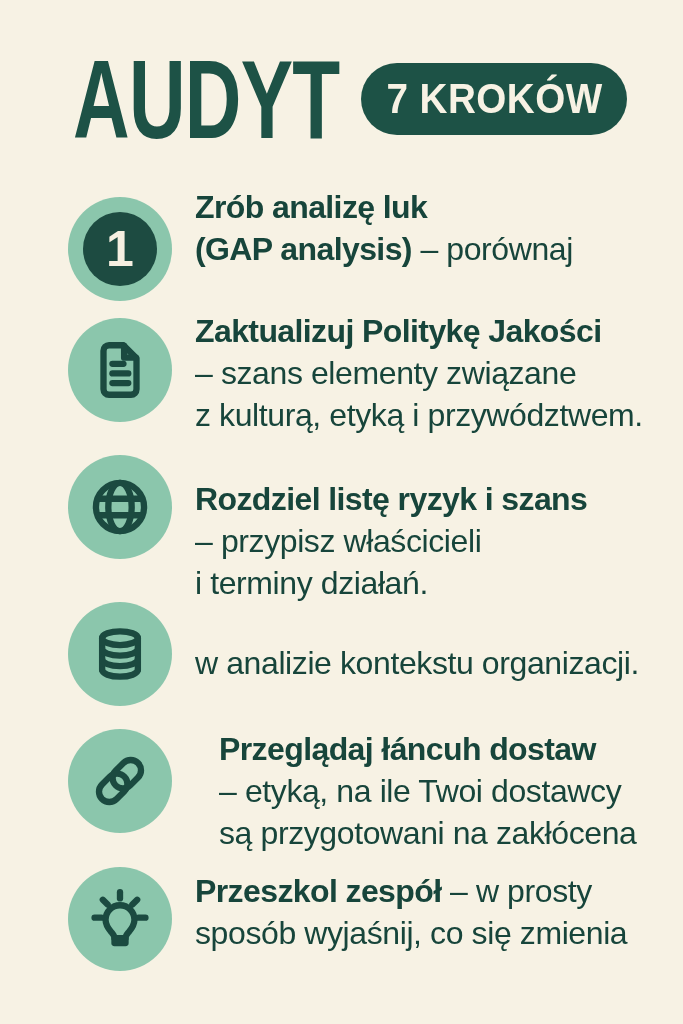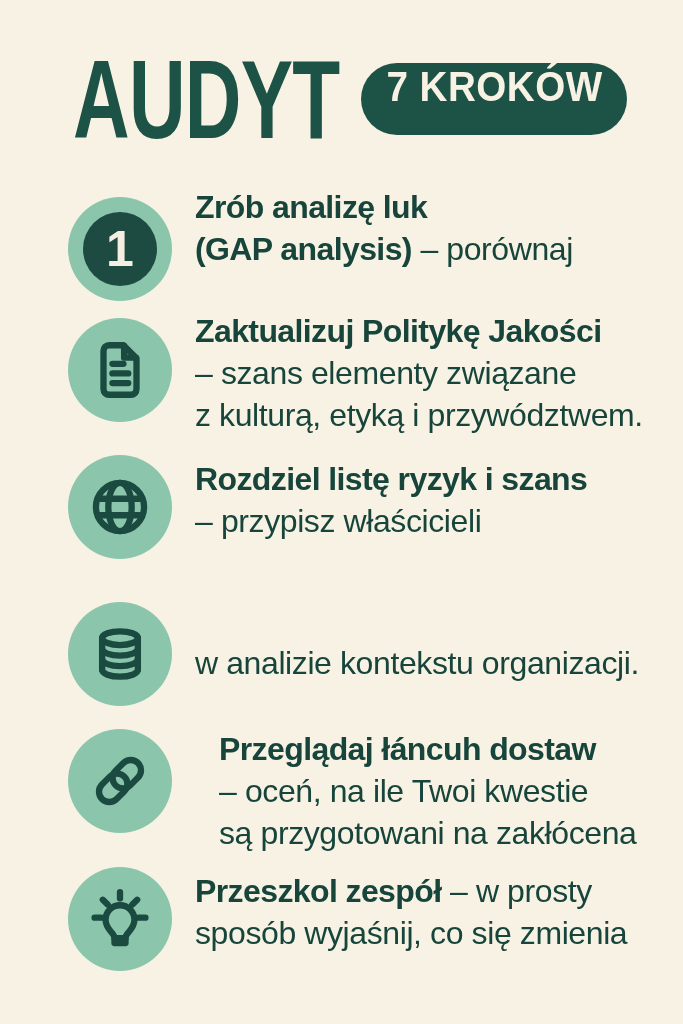--- a/index.html
+++ b/index.html
@@ -20,21 +20,21 @@
   }
   .title{
     position:absolute;left:73px;top:44px;
     font-size:112px;line-height:1;font-weight:700;letter-spacing:-1px;
     color:var(--title-green);
     transform:scaleX(0.70);transform-origin:left top;white-space:nowrap;
   }
   .badge{
     position:absolute;left:361px;top:63px;width:266px;height:72px;
     background:var(--title-green);border-radius:40px;
-    display:flex;justify-content:center;
+    display:flex;align-items:center;justify-content:center;
   }
   .badge-label{
     color:var(--badge-text);font-size:42px;font-weight:700;letter-spacing:0.5px;
     white-space:nowrap;transform:scaleX(0.92);transform-origin:center;
   }
   .icon-circle{
     position:absolute;left:68px;width:104px;height:104px;border-radius:50%;
     background:var(--mint);color:var(--icon-stroke);
     display:flex;align-items:center;justify-content:center;
   }
@@ -75,41 +75,41 @@
       </div>
       <div class="step-text" style="top: 310px;"><b>Zaktualizuj Politykę Jakości</b><br><span>– szans elementy związane</span><br><span>z kulturą, etyką i przywództwem.</span></div>
       <div class="icon-circle" style="top: 455px;">
         <svg viewBox="0 0 48 48" fill="none" stroke="currentColor" stroke-width="4.6" stroke-linecap="round" stroke-linejoin="round">
       <circle cx="24" cy="24" r="17.5"></circle>
       <ellipse cx="24" cy="24" rx="8.5" ry="17.5"></ellipse>
       <path d="M8.3 18 H39.7"></path>
           <path d="M8.3 30 H39.7"></path>
     </svg>
       </div>
-      <div class="step-text" style="top: 458px;"><b>Rozdziel listę ryzyk i szans</b><br><span>– przypisz właścicieli</span><br></div>
+      <div class="step-text" style="top: 478px;"><b>Rozdziel listę ryzyk i szans</b><br><span>– przypisz właścicieli</span><br><span>i terminy działań.</span></div>
       <div class="icon-circle" style="top: 602px;">
         <svg viewBox="0 0 48 48" fill="none" stroke="currentColor" stroke-width="4.6" stroke-linecap="round" stroke-linejoin="round">
       <ellipse cx="24" cy="12.5" rx="13" ry="5"></ellipse>
       <path d="M11 12.5 V35.5"></path>
           <path d="M37 12.5 V35.5"></path>
       <path d="M11 20.2 A13 5 0 0 0 37 20.2"></path>
       <path d="M11 27.8 A13 5 0 0 0 37 27.8"></path>
       <path d="M11 35.5 A13 5 0 0 0 37 35.5"></path>
     </svg>
       </div>
       <div class="step-text" style="top: 600px;"><br><span>w analizie kontekstu organizacji.</span></div>
       <div class="icon-circle" style="top: 729px;">
         <svg viewBox="0 0 48 48" fill="none" stroke="currentColor" stroke-width="4.6" stroke-linecap="round" stroke-linejoin="round">
       <g transform="rotate(45 24 24)">
         <rect x="16.5" y="5.5" width="15" height="23" rx="7.5"></rect>
         <rect x="16.5" y="19.5" width="15" height="23" rx="7.5"></rect>
       </g>
     </svg>
       </div>
-      <div class="step-text" style="top: 728px; margin-left: 24px;"><b>Przeglądaj łáncuh dostaw</b><br><span>– oceń, na ile Twoi kwestie</span><br><span>są przygotowani na zakłócena</span></div>
+      <div class="step-text" style="top: 728px; margin-left: 24px;"><b>Przeglądaj łáncuh dostaw</b><br><span>– etyką, na ile Twoi dostawcy</span><br><span>są przygotowani na zakłócena</span></div>
       <div class="icon-circle" style="top: 867px;">
         <svg viewBox="0 0 48 48" fill="none" stroke="currentColor" stroke-width="4.6" stroke-linecap="round" stroke-linejoin="round">
       <path d="M24 14 a10.5 10.5 0 0 1 10.5 10.5 c0 4.2 -2.3 6.8 -4.3 9.2 -1.4 1.7 -2.2 2.6 -2.2 4.3 h-8 c0 -1.7 -0.8 -2.6 -2.2 -4.3 -2 -2.4 -4.3 -5 -4.3 -9.2 A10.5 10.5 0 0 1 24 14 z"></path>
       <path d="M20 38 h8 v3.5 h-8 z"></path>
       <path d="M24 4.5 v4.5"></path>
       <path d="M11.5 10 l3.5 3.5"></path>
           <path d="M36.5 10 l-3.5 3.5"></path>
       <path d="M5.5 23 h5"></path>
           <path d="M37.5 23 h5"></path>
     </svg>

